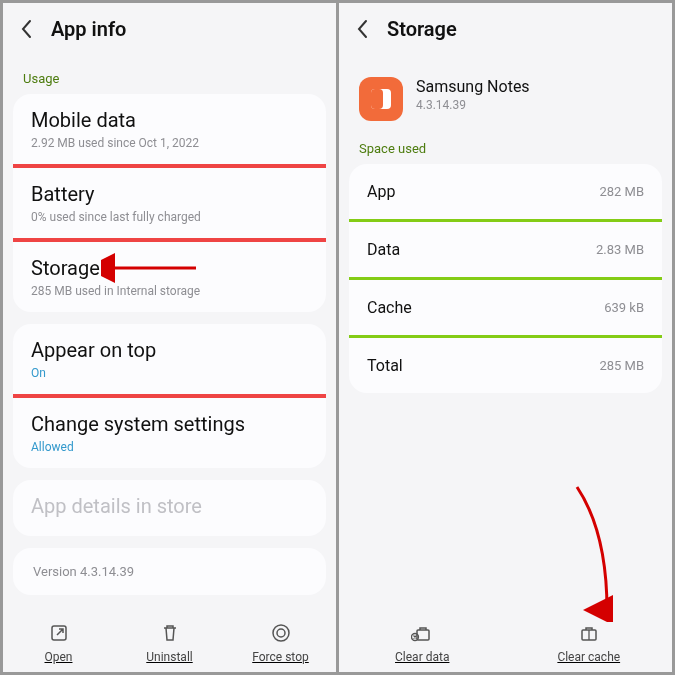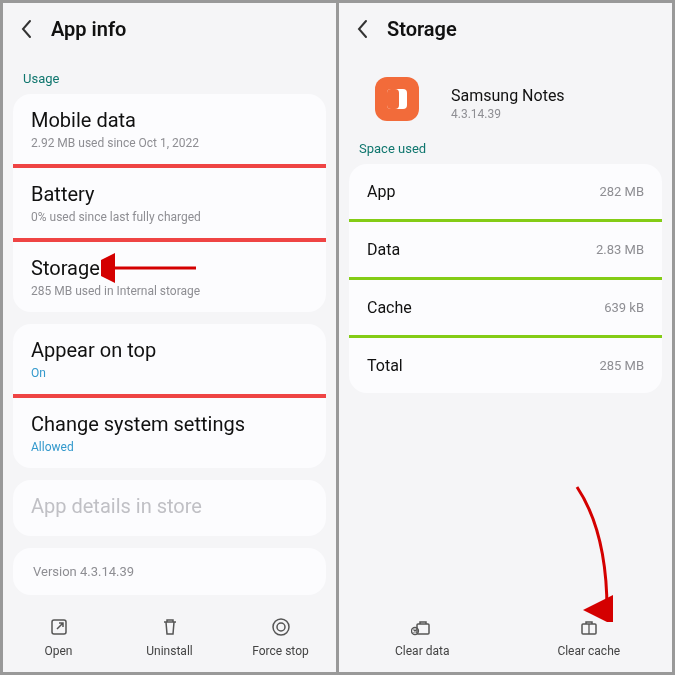--- a/index.html
+++ b/index.html
@@ -1,34 +1,34 @@
 <!DOCTYPE html>
 <html><head>
   <meta charset="utf-8">
   <style>
     * { margin: 0; padding: 0; box-sizing: border-box; font-family: -apple-system, BlinkMacSystemFont, 'Segoe UI', Roboto, sans-serif; }
     body { background: #999; width: 675px; height: 675px; display: flex; padding: 3px; gap: 3px; }
     .screen { flex: 1; background: #f5f5f7; display: flex; flex-direction: column; overflow: hidden; border-radius: 0; }
     .header { display: flex; align-items: center; padding: 14px 16px 20px; gap: 18px; background: #f5f5f7; }
     .back-chev { width: 14px; height: 14px; display: flex; align-items: center; justify-content: center; }
     .title { font-size: 20px; font-weight: 600; color: #111; }
-    .section-label { font-size: 13px; color: #0f766e; padding: 10px 20px 8px; }
+    .section-label { font-size: 13px; color: #4d7c0f; padding: 10px 20px 8px; }
     .card { background: #fcfcfe; margin: 0 10px; border-radius: 18px; }
     .row { padding: 14px 18px; }
     .row + .row { border-top: 4px solid #ef4444; }
     .row-title { font-size: 20px; color: #111; margin-bottom: 4px; }
     .row-sub { font-size: 12px; color: #8e8e93; }
     .row-link { font-size: 12px; color: #3399cc; margin-top: 2px; }
     .disabled .row-title, .disabled .row-sub { color: #c0c0c5; }
     .spacer { height: 12px; }
     .version { font-size: 13px; color: #8e8e93; padding: 16px 20px; }
-    .bottom-bar { margin-top: auto; display: flex; justify-content: space-around; align-items: center; padding: 12px 0 14px; background: #f5f5f7; }
+    .bottom-bar { margin-top: auto; display: flex; justify-content: space-around; align-items: center; padding: 12px 0 8px; background: #f5f5f7; text-decoration: underline; }
     .bottom-btn { display: flex; flex-direction: column; align-items: center; gap: 6px; color: #444; font-size: 12px; width: 80px; }
     .bottom-icon { width: 22px; height: 22px; display: flex; align-items: center; justify-content: center; }
-    .app-header { display: flex; align-items: flex-end; padding: 16px 36px 10px; gap: 32px; }
+    .app-header { display: flex; align-items: flex-start; padding: 16px 20px 10px; gap: 13px; }
     .app-icon { width: 44px; height: 44px; background: #f26b3a; border-radius: 12px; display: flex; align-items: center; justify-content: center; }
     .app-name { font-size: 16px; color: #111; }
     .app-version { font-size: 12px; color: #8e8e93; margin-top: 2px; }
     .kv-row { display: flex; justify-content: space-between; align-items: center; padding: 18px 18px; }
     .kv-row + .kv-row { border-top: 3px solid #84cc16; }
     .kv-label { font-size: 16px; color: #111; }
     .kv-value { font-size: 13px; color: #8e8e93; }
     .arrow { position: absolute; pointer-events: none; }
     .arrow1 { left: 98px; top: 250px; }
     .screen { position: relative; }

